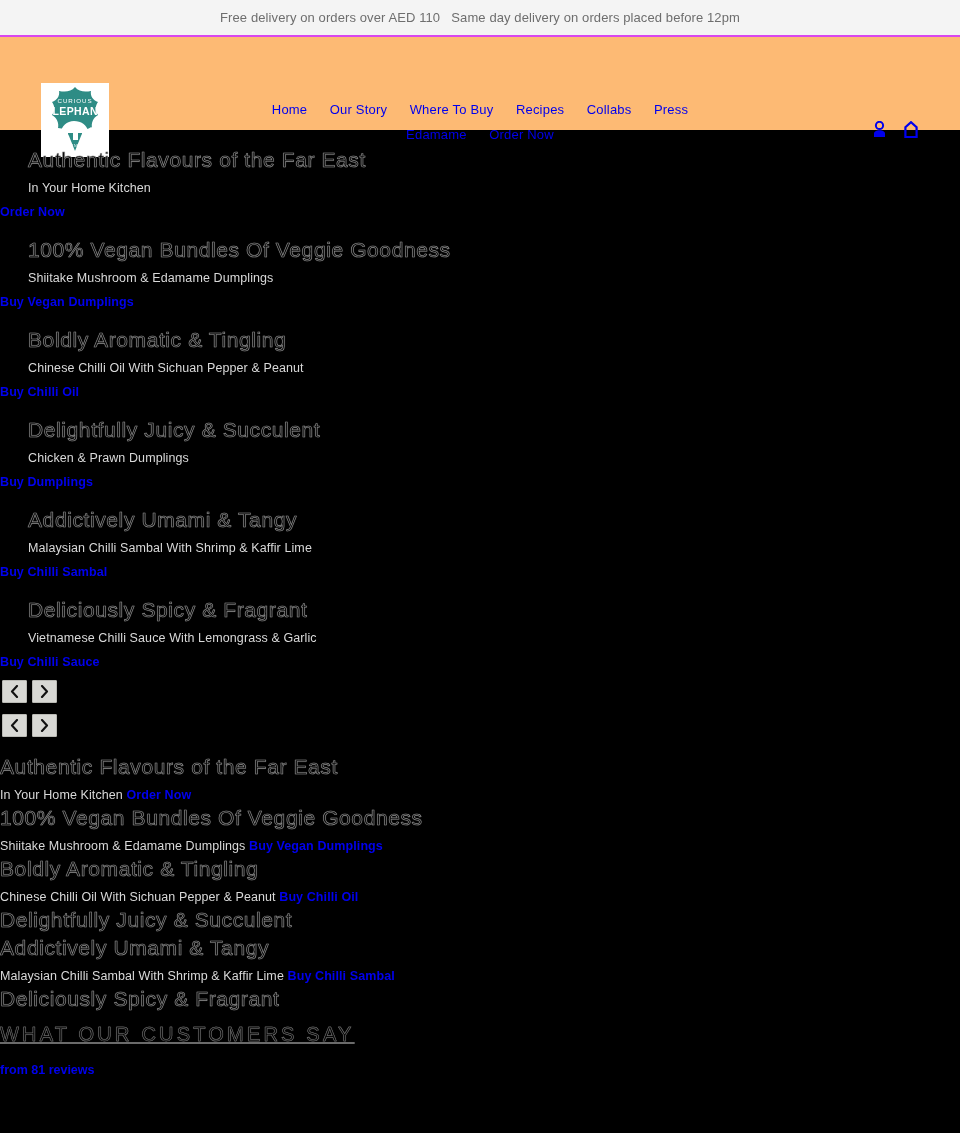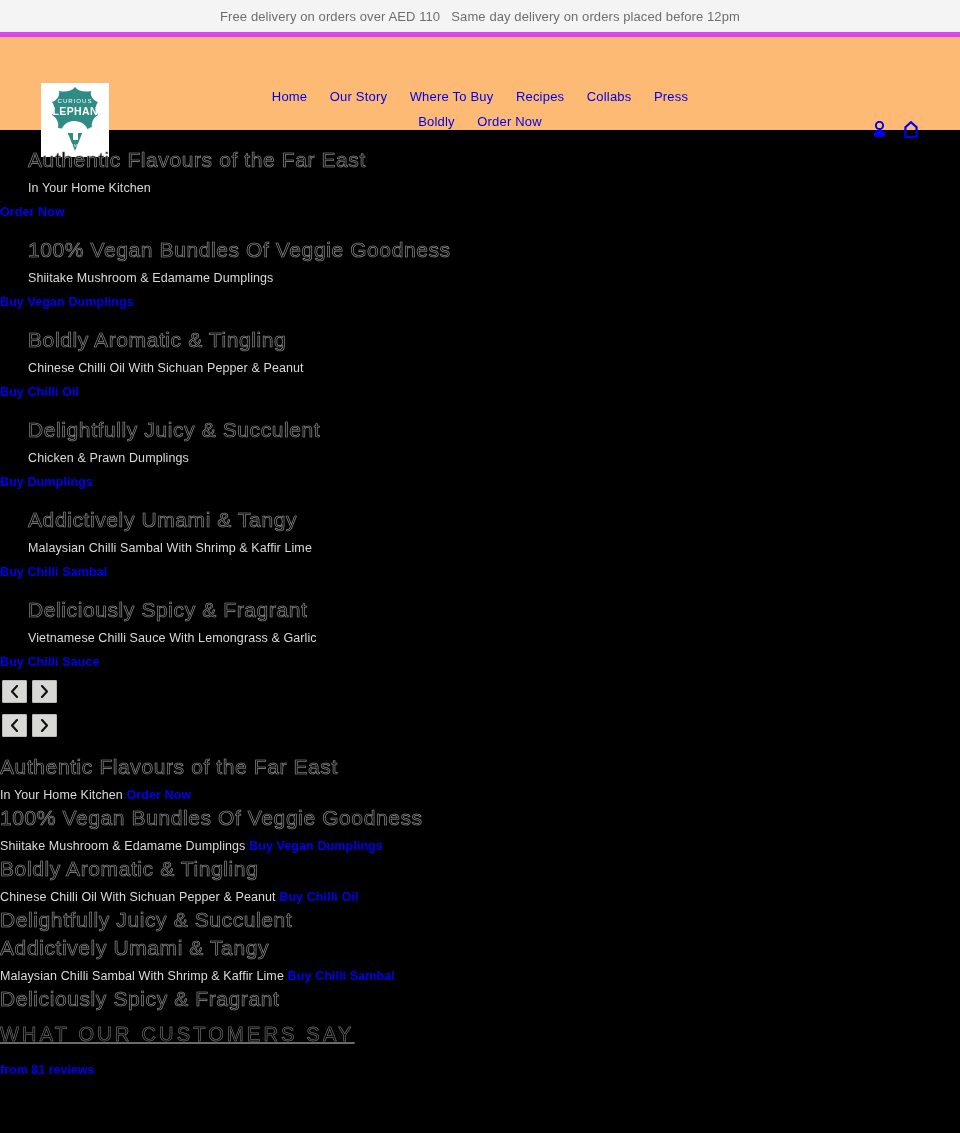--- a/index.html
+++ b/index.html
@@ -13,21 +13,21 @@
     position: relative;
     overflow: hidden;
     font-family: "Liberation Sans", sans-serif;
     color: #ffffff;
   }
 
   
   .announcement {
     height: 37px;
     background: #f4f4f4;
-    border-bottom: 5px solid #d946ef;
+    border-bottom: 2px solid #d946ef;
     display: flex;
     align-items: center;
     justify-content: center;
     box-sizing: border-box;
   }
   .announcement-text {
     font-size: 13px;
     color: #6e6e6e;
     letter-spacing: .1px;
     white-space: pre;
@@ -47,21 +47,21 @@
     height: 74px;
     background: #ffffff;
     display: block;
   }
   .logo-badge svg { display: block; }
 
   .nav-wrap {
     position: absolute;
     left: 0;
     right: 0;
-    top: 47px;
+    top: 60px;
     text-align: center;
     line-height: 1.55;
   }
   .nav-row { display: block; }
   .nav-link {
     display: inline-block;
     color: #0000ee;
     font-size: 13px;
     text-decoration: none;
     margin: 0 9px;
@@ -211,21 +211,21 @@
   <nav class="nav-wrap">
     <div class="nav-row">
       <a class="nav-link" href="#">Home</a>
       <a class="nav-link" href="#">Our Story</a>
       <a class="nav-link" href="#">Where To Buy</a>
       <a class="nav-link" href="#">Recipes</a>
       <a class="nav-link" href="#">Collabs</a>
       <a class="nav-link" href="#">Press</a>
     </div>
     <div class="nav-row">
-      <a class="nav-link" href="#">Boldly</a>
+      <a class="nav-link" href="#">Edamame</a>
       <a class="nav-link" href="#">Order Now</a>
     </div>
   </nav>
 
   <div class="header-icons">
     <a href="#">
       <svg width="13" height="17" viewBox="0 0 13 17">
         <circle cx="6.5" cy="4.4" r="3.6" fill="none" stroke="#0000ee" stroke-width="2"></circle>
         <path d="M1 16 L1 12.5 C1 10.6 3.4 9.2 6.5 9.2 C9.6 9.2 12 10.6 12 12.5 L12 16 Z" fill="#0000ee"></path>
       </svg>

